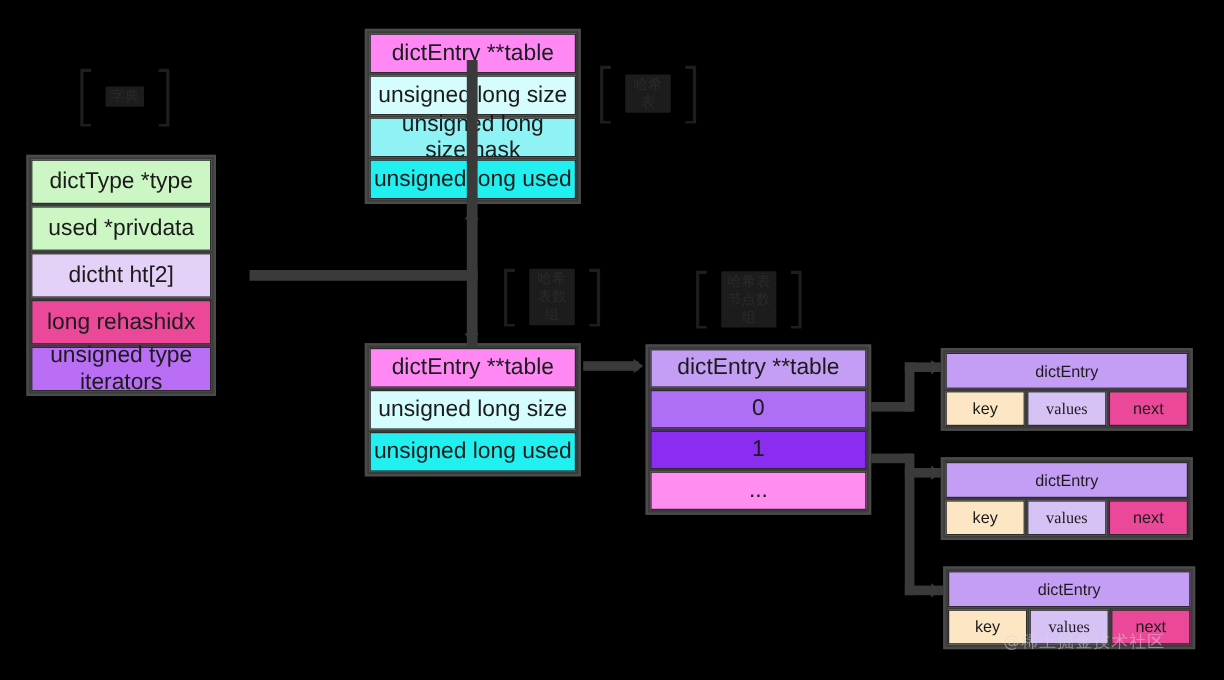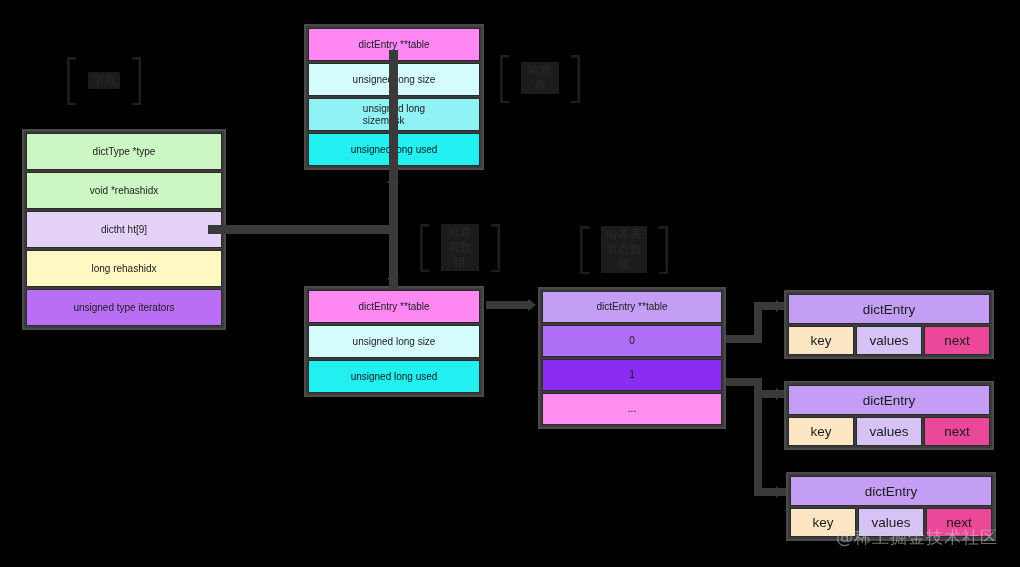--- a/index.html
+++ b/index.html
@@ -22,34 +22,35 @@
     border: 2px solid #4a4a4a;
     background: #3b3b3b;
     display: flex;
     flex-direction: column;
     padding: 2px;
     gap: 2px;
   }
   .row {
     border: 1px solid #2b2b2b;
     color: #1b1b1b;
-    font-size: 10px;
+    font-size: 19px;
     line-height: 1.15;
     display: flex;
     align-items: center;
     justify-content: center;
+    text-align: center;
     white-space: pre-line;
   }
 
   
-  #dict-struct { left: 22px; top: 129px; width: 204px; }
+  #dict-struct { left: 22px; top: 129px; width: 158px; }
   #dict-struct .row { height: 37px; }
   .c-green  { background: #ccf7c5; }
   .c-lav    { background: #e4d1f7; }
-  .c-pur1   { background: #fef9c3; }
+  .c-pur1   { background: #ec4899; }
   .c-pur2   { background: #b96ef5; }
 
   
   .dictht { width: 180px; }
   .dictht .row { height: 33px; }
   #dictht-0 { left: 304px; top: 24px; }
   #dictht-1 { left: 304px; top: 286px; }
   .c-mag    { background: #ff88f5; }
   .c-cy1    { background: #d5fdfd; }
   .c-cy2    { background: #8ff2f5; }
@@ -84,21 +85,21 @@
     margin-top: 2px;
   }
   .cell {
     flex: 1;
     height: 29px;
     border: 1px solid #2b2b2b;
     display: flex; align-items: center; justify-content: center;
     color: #1b1b1b; font-size: 13.5px;
   }
   .c-key  { background: #fce6c4; }
-  .c-val  { background: #d6c2f5; }
+  .c-val  { background: #d6c2f5; font-family: Liberation Serif, serif; }
   .c-next { background: #ec4899; }
 
   #entry-1 { left: 784px; top: 290px; }
   #entry-2 { left: 784px; top: 381px; }
   #entry-3 { left: 786px; top: 472px; }
 
   
   .ln {
     position: absolute;
     background: #3a3a3a;
@@ -149,21 +150,21 @@
     color: #2a2a2a;
     padding: 1px 4px;
     border-radius: 1px;
   }
 
   
   #watermark {
     position: absolute;
     left: 836px;
     top: 526px;
-    font-size: 17px;
+    font-size: 14px;
     color: rgba(215,215,215,0.50);
     letter-spacing: 1px;
     font-family: "DejaVu Sans", sans-serif;
     white-space: nowrap;
   }
 </style>
 </head>
 <body>
 
 <div id="stage">
@@ -188,22 +189,22 @@
 
   <div class="annot" id="annot-entry-chain" style="left:574px; top:210px; width:100px; height:78px;">
     <span class="brk brk-l">[</span>
     <span class="txt">哈希表
 节点数组</span>
     <span class="brk brk-r">]</span>
   </div>
 
   <div class="struct" id="dict-struct">
     <div class="row c-green">dictType *type</div>
-    <div class="row c-green">void *rehashidx</div>
-    <div class="row c-lav">dictht ht[9]</div>
+    <div class="row c-green">used *privdata</div>
+    <div class="row c-lav">dictht ht[2]</div>
     <div class="row c-pur1">long rehashidx</div>
     <div class="row c-pur2">unsigned type iterators</div>
   </div>
 
   <div class="struct dictht" id="dictht-0">
     <div class="row c-mag">dictEntry **table</div>
     <div class="row c-cy1">unsigned long size</div>
     <div class="row c-cy2">unsigned long
 sizemask</div>
     <div class="row c-cy3">unsigned long used</div>

